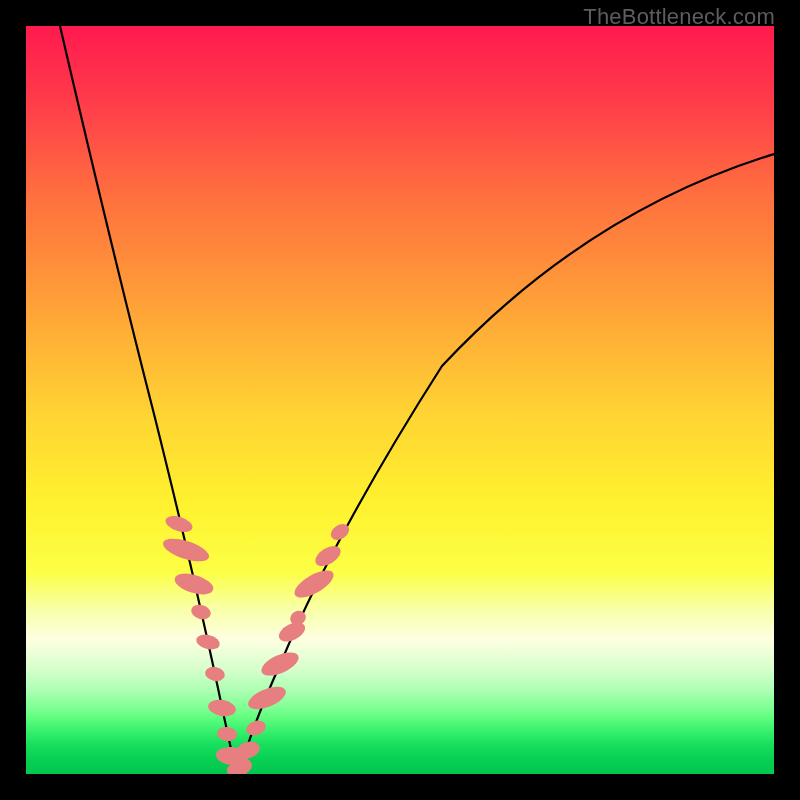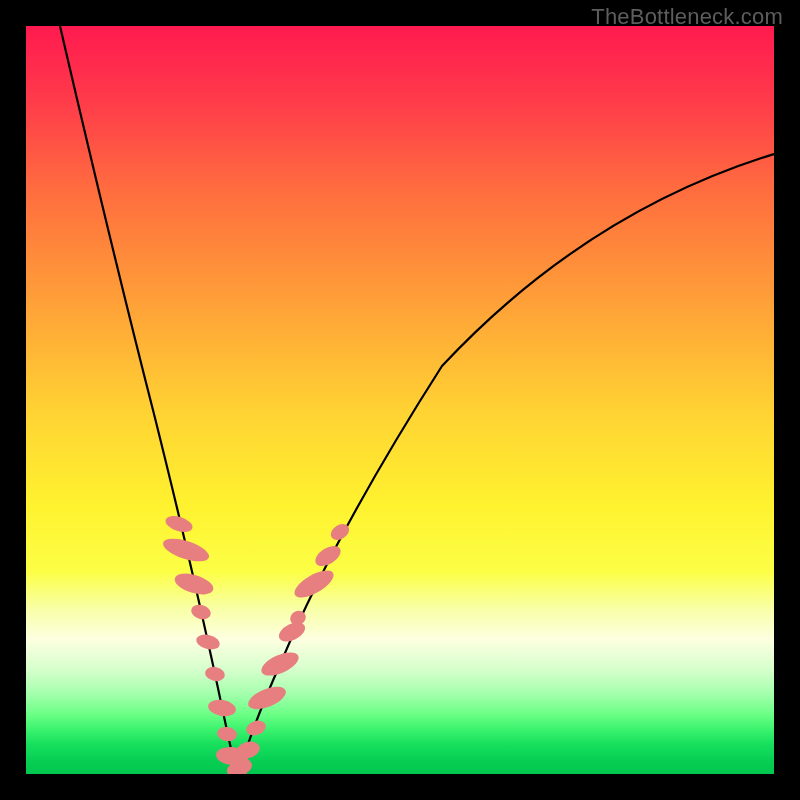--- a/index.html
+++ b/index.html
@@ -39,21 +39,21 @@
       #6cff86 92%,
       #3cf36e 94%,
       #18e05d 96%,
       #08d054 98%,
       #02c64e 100%
     );
   }
   .watermark {
     position: absolute;
     top: 4px;
-    right: 17px;
+    right: 25px;
     color: #5d5d5d;
     font-size: 22px;
     letter-spacing: 0.2px;
     user-select: none;
   }
   svg {
     position: absolute;
     inset: 0;
   }
 </style>

